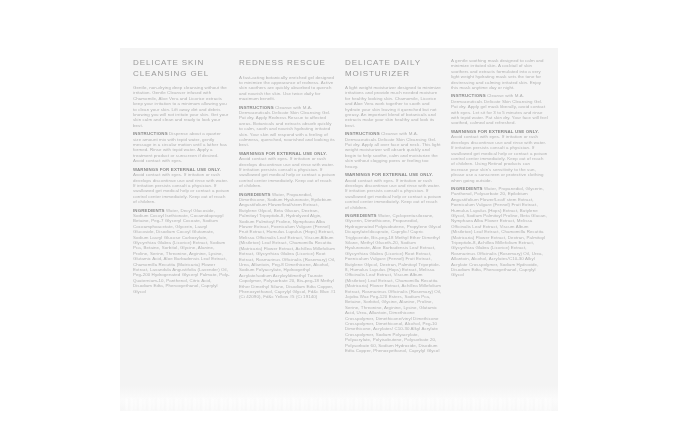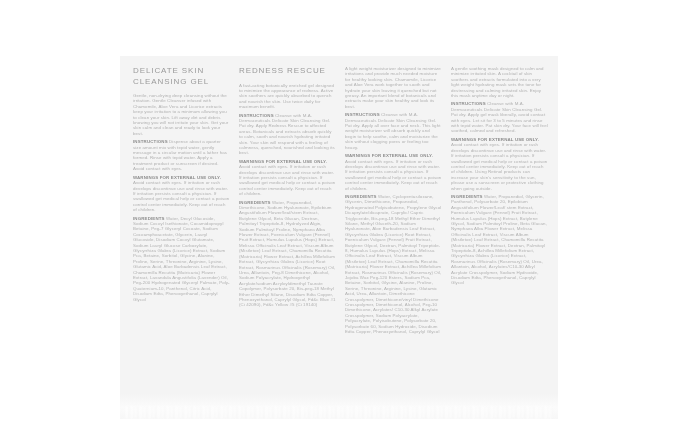--- a/index.html
+++ b/index.html
@@ -6,21 +6,21 @@
   html, body { background: #ffffff; }
   body {
     width: 679px; height: 439px;
     font-family: "Liberation Sans", "DejaVu Sans", sans-serif;
     position: relative; overflow: hidden;
   }
   .stage { position: absolute; inset: 0; background: #ffffff; }
 
   .panel {
     position: absolute;
-    left: 120px; top: 56px;
+    left: 120px; top: 48px;
     width: 438px; height: 363px;
     background: #f4f4f4;
     overflow: hidden;
   }
 
   .columns {
     position: absolute;
     left: 13px; top: 10px; right: 8px;
     display: flex;
     gap: 9px;
@@ -90,20 +90,21 @@
 
       <div class="col">
         <h2>REDNESS RESCUE</h2>
         <p>A fast-acting botanically enriched gel designed to minimize the appearance of redness. Active skin soothers are quickly absorbed to quench and nourish the skin. Use twice daily for maximum benefit.</p>
         <p><b>INSTRUCTIONS</b> <span>Cleanse with M.A. Dermaceuticals Delicate Skin Cleansing Gel. Pat dry. Apply Redness Rescue to affected areas. Botanicals and extracts absorb quickly to calm, sooth and nourish hydrating irritated skin. Your skin will respond with a feeling of calmness, quenched, nourished and looking its best.</span></p>
         <p><b>WARNINGS FOR EXTERNAL USE ONLY.</b> <span>Avoid contact with eyes. If irritation or rash develops discontinue use and rinse with water. If irritation persists consult a physician. If swallowed get medical help or contact a poison control center immediately. Keep out of reach of children.</span></p>
         <p><b>INGREDIENTS</b> <span>Water, Propanediol, Dimethicone, Sodium Hyaluronate, Epilobium Angustifolium Flower/leaf/stem Extract, Butylene Glycol, Beta Glucan, Dextran, Palmitoyl Tripeptide-8, Hydrolyzed Algin, Sodium Palmitoyl Proline, Nymphaea Alba Flower Extract, Foeniculum Vulgare (Fennel) Fruit Extract, Humulus Lupulus (Hops) Extract, Melissa Officinalis Leaf Extract, Viscum Album (Mistletoe) Leaf Extract, Chamomilla Recutita (Matricaria) Flower Extract, Achillea Millefolium Extract, Glycyrrhiza Glabra (Licorice) Root Extract, Rosmarinus Officinalis (Rosemary) Oil, Urea, Allantoin, Peg-8 Dimethicone, Alcohol, Sodium Polyacrylate, Hydroxyethyl Acrylate/sodium Acryloyldimethyl Taurate Copolymer, Polysorbate 20, Bis-peg-18 Methyl Ether Dimethyl Silane, Disodium Edta Copper, Phenoxyethanol, Caprylyl Glycol, Fd&amp;c Blue #1 (Ci 42090), Fd&amp;c Yellow #5 (Ci 19140)</span></p>
       </div>
 
       <div class="col">
+        <h2>DELICATE DAILY MOISTURIZER</h2>
         <p>A light weight moisturizer designed to minimize irritations and provide much needed moisture for healthy looking skin. Chamomile, Licorice and Aloe Vera work together to sooth and hydrate your skin leaving it quenched but not greasy. An important blend of botanicals and extracts make your skin healthy and look its best.</p>
         <p><b>INSTRUCTIONS</b> <span>Cleanse with M.A. Dermaceuticals Delicate Skin Cleansing Gel. Pat dry. Apply all over face and neck. This light weight moisturizer will absorb quickly and begin to help soothe, calm and moisturize the skin without clogging pores or feeling too heavy.</span></p>
         <p><b>WARNINGS FOR EXTERNAL USE ONLY.</b> <span>Avoid contact with eyes. If irritation or rash develops discontinue use and rinse with water. If irritation persists consult a physician. If swallowed get medical help or contact a poison control center immediately. Keep out of reach of children.</span></p>
         <p><b>INGREDIENTS</b> <span>Water, Cyclopentasiloxane, Glycerin, Dimethicone, Propanediol, Hydrogenated Polyisobutene, Propylene Glycol Dicaprylate/dicaprate, Caprylic/ Capric Triglyceride, Bis-peg-18 Methyl Ether Dimethyl Silane, Methyl Gluceth-20, Sodium Hyaluronate, Aloe Barbadensis Leaf Extract, Glycyrrhiza Glabra (Licorice) Root Extract, Foeniculum Vulgare (Fennel) Fruit Extract, Butylene Glycol, Dextran, Palmitoyl Tripeptide-8, Humulus Lupulus (Hops) Extract, Melissa Officinalis Leaf Extract, Viscum Album (Mistletoe) Leaf Extract, Chamomilla Recutita (Matricaria) Flower Extract, Achillea Millefolium Extract, Rosmarinus Officinalis (Rosemary) Oil, Jojoba Wax Peg-120 Esters, Sodium Pca, Betaine, Sorbitol, Glycine, Alanine, Proline, Serine, Threonine, Arginine, Lysine, Glutamic Acid, Urea, Allantoin, Dimethicone Crosspolymer, Dimethicone/vinyl Dimethicone Crosspolymer, Dimethiconol, Alcohol, Peg-10 Dimethicone, Acrylates/ C10-30 Alkyl Acrylate Crosspolymer, Sodium Polyacrylate, Polyacrylate, Polyisobutene, Polysorbate 20, Polysorbate 60, Sodium Hydroxide, Disodium Edta Copper, Phenoxyethanol, Caprylyl Glycol</span></p>
       </div>
 
       <div class="col">
         <p>A gentle soothing mask designed to calm and minimize irritated skin. A cocktail of skin soothers and extracts formulated into a very light weight hydrating mask sets the tone for destressing and calming irritated skin. Enjoy this mask anytime day or night.</p>
         <p><b>INSTRUCTIONS</b> <span>Cleanse with M.A. Dermaceuticals Delicate Skin Cleansing Gel. Pat dry.  Apply gel mask liberally, avoid contact with eyes. Let sit for 3 to 5 minutes and rinse with tepid water. Pat skin dry. Your face will feel soothed, calmed and refreshed.</span></p>
         <p><b>WARNINGS FOR EXTERNAL USE ONLY.</b> <span>Avoid contact with eyes. If irritation or rash develops discontinue use and rinse with water. If irritation persists consult a physician. If swallowed get medical help or contact a poison control center immediately. Keep out of reach of children. Using Retinol products can increase your skin's sensitivity to the sun, please use a sunscreen or protective clothing when going outside.</span></p>

